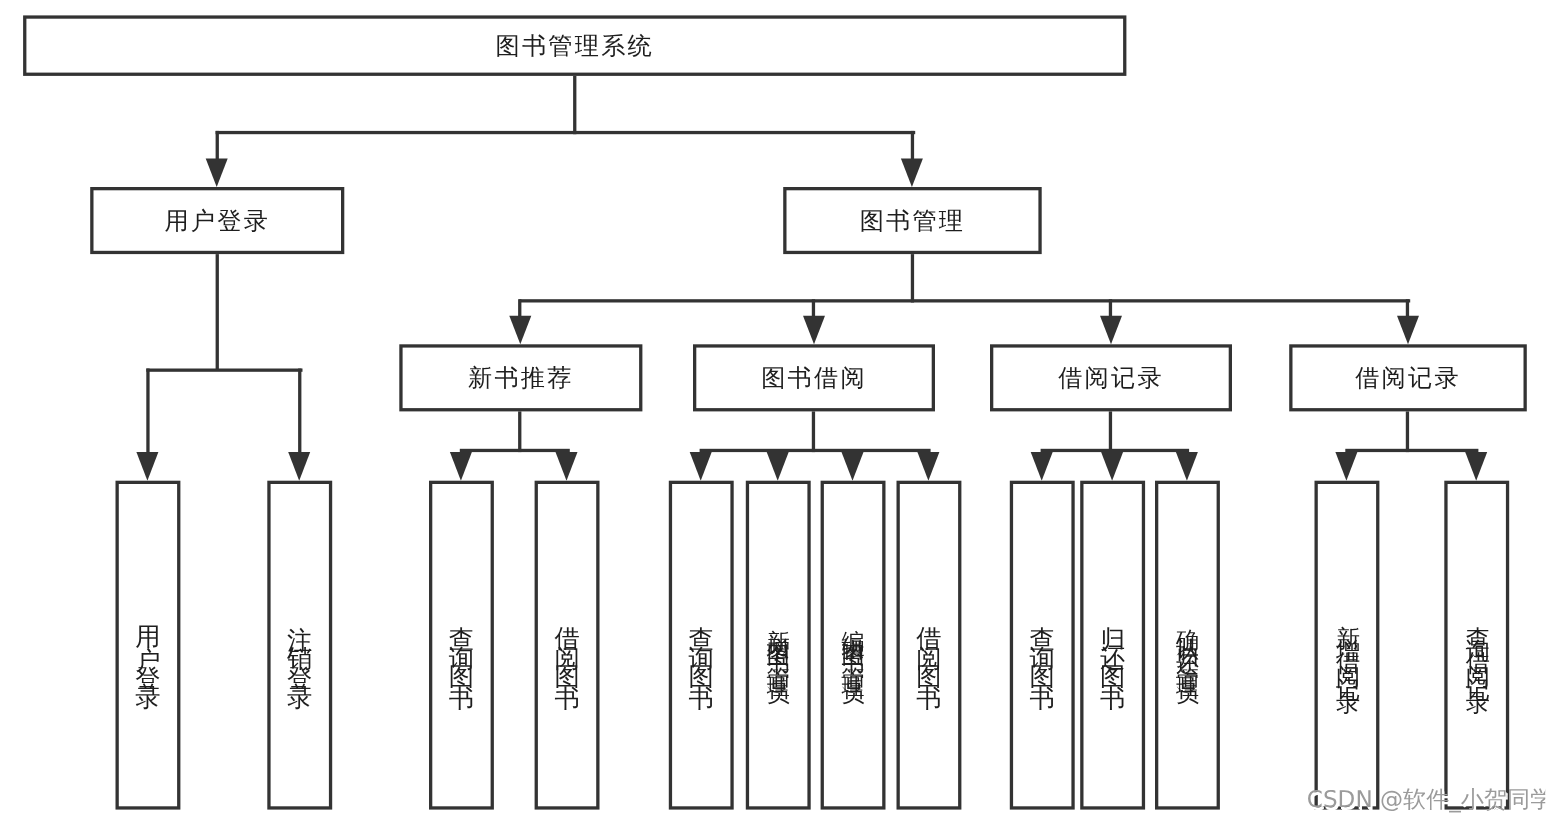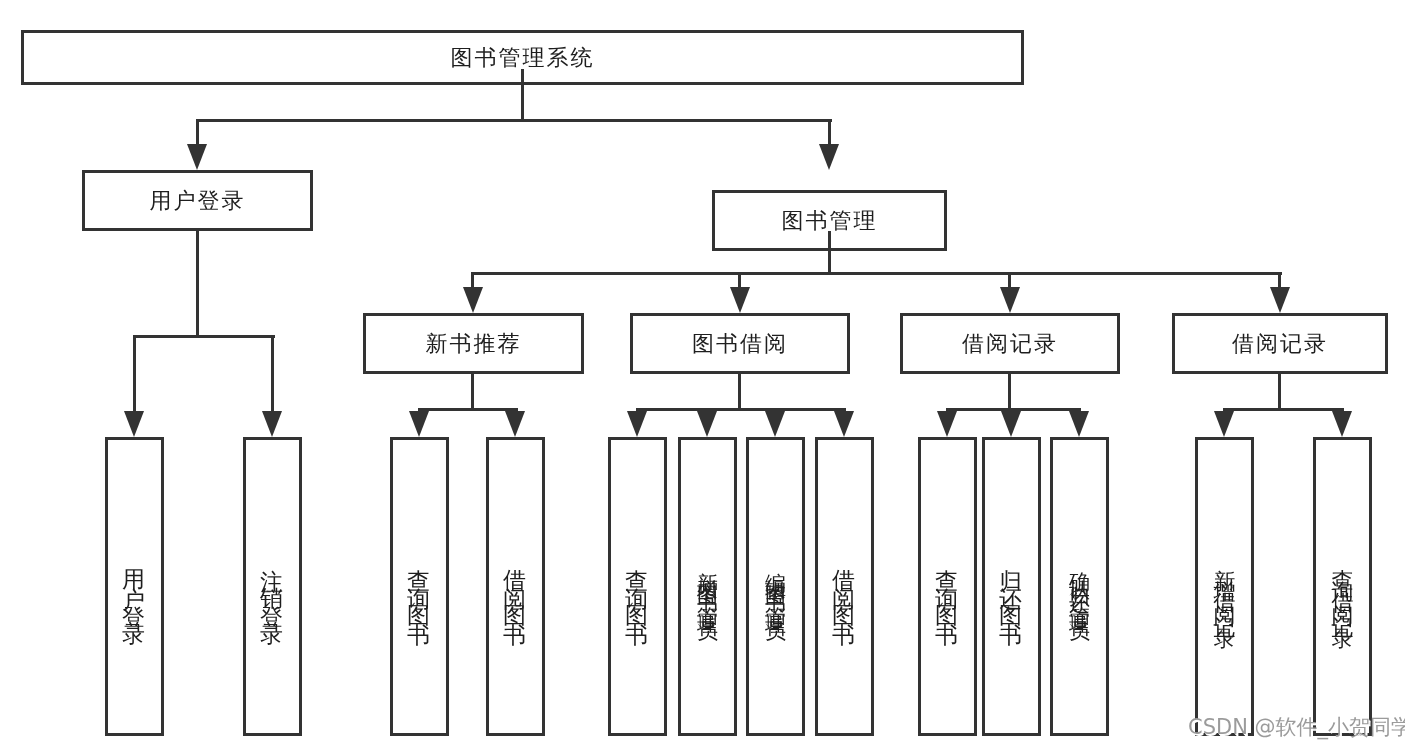--- a/index.html
+++ b/index.html
@@ -49,35 +49,35 @@
     color: #9b9b9b;
     text-shadow: 2px 2px 0 #ffffff, 1px 1px 0 #ffffff;
     white-space: nowrap;
   }
 </style>
 </head>
 <body>
 
 <div class="stage">
 
-  <div class="box" style="left:21px; top:14px; width:1003px; height:55px;margin-top:16px;">
+  <div class="box" style="left:21px; top:14px; width:1003px; height:55px;">
     <span>图书管理系统</span>
   </div>
 
   <div class="vl" style="left:521px; top:69px; height:53px;"></div>
   <div class="hl" style="left:196px; top:119px; width:636px;"></div>
   <div class="vl" style="left:196px; top:119px; height:28px;"></div>
   <div class="ah" style="left:187px; top:144px;"></div>
   <div class="vl" style="left:828px; top:119px; height:28px;"></div>
   <div class="ah" style="left:819px; top:144px;"></div>
 
   <div class="box" style="left:82px; top:170px; width:231px; height:61px;">
     <span>用户登录</span>
   </div>
-  <div class="box" style="left:712px; top:170px; width:235px; height:61px;margin-top:20px;">
+  <div class="box" style="left:712px; top:170px; width:235px; height:61px;">
     <span>图书管理</span>
   </div>
 
   <div class="vl" style="left:196px; top:231px; height:106px;"></div>
   <div class="hl" style="left:133px; top:335px; width:142px;"></div>
   <div class="vl" style="left:133px; top:335px; height:78px;"></div>
   <div class="ah" style="left:124px; top:411px;"></div>
   <div class="vl" style="left:271px; top:335px; height:78px;"></div>
   <div class="ah" style="left:262px; top:411px;"></div>
 

